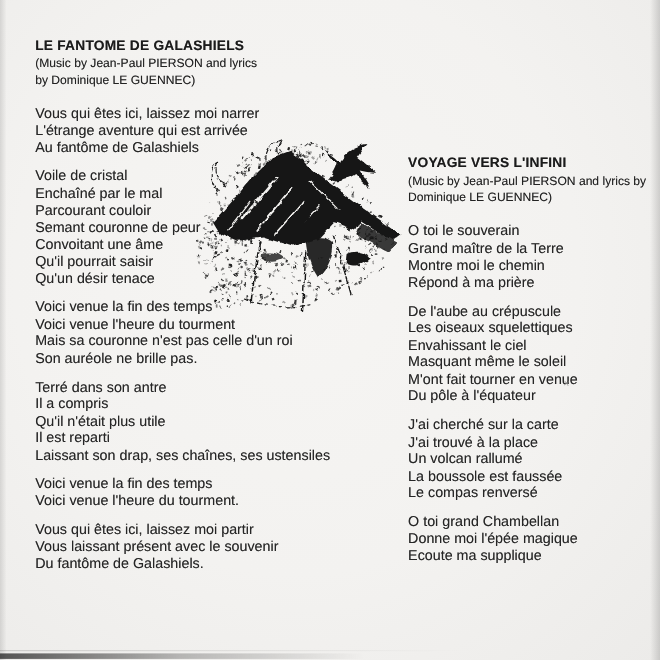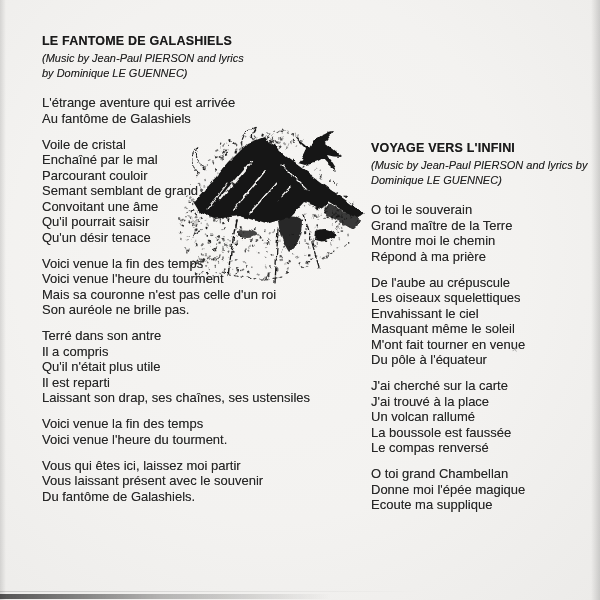--- a/index.html
+++ b/index.html
@@ -7,29 +7,29 @@
     font-family:"Liberation Sans","DejaVu Sans",sans-serif;
     overflow:hidden;
   }
   .page{
     position:relative;width:600px;height:600px;overflow:hidden;
     background:
       radial-gradient(ellipse at 45% 42%, #f6f5f3 0%, #f3f2f0 55%, #ecebe9 100%);
   }
   
   .column{position:absolute;}
-  .column.left{left:42px;top:33px;width:275px;}
+  .column.left{left:32px;top:33px;width:275px;}
   .column.right{left:371px;top:140px;width:222px;}
   .song-title{
     margin:0;font-weight:bold;font-size:12.5px;line-height:16px;
     letter-spacing:.2px;color:#1b1b1b;
     text-shadow:0 0 .6px rgba(25,25,25,.55);
   }
   .credits{
-    margin:2px 0 14px;font-style:italic;font-size:11px;line-height:15px;
+    margin:2px 0 14px;font-size:11px;line-height:15px;
     color:#222;text-shadow:0 0 .5px rgba(30,30,30,.4);
   }
   .credits span{display:block;}
   .stanzas p.stanza{
     margin:0 0 10.5px;font-size:13px;line-height:15.5px;color:#262626;
     text-shadow:0 0 .6px rgba(35,35,35,.45);
   }
   .stanzas span.line{display:block;white-space:nowrap;}
   
   .illustration{position:absolute;left:178px;top:103px;width:195px;height:195px;margin:0;}
@@ -53,28 +53,29 @@
 <div class="page">
 
   <section class="column left">
     <h2 class="song-title">LE FANTOME DE GALASHIELS</h2>
     <p class="credits">
         <span>(Music by Jean-Paul PIERSON and lyrics</span>
         <span>by Dominique LE GUENNEC)</span>
       </p>
     <div class="stanzas">
         <p class="stanza">
+          <span class="line">Vous qui êtes ici, laissez moi narrer</span>
           <span class="line">L'étrange aventure qui est arrivée</span>
           <span class="line">Au fantôme de Galashiels</span>
         </p>
         <p class="stanza">
           <span class="line">Voile de cristal</span>
           <span class="line">Enchaîné par le mal</span>
           <span class="line">Parcourant couloir</span>
-          <span class="line">Semant semblant de grand</span>
+          <span class="line">Semant couronne de peur</span>
           <span class="line">Convoitant une âme</span>
           <span class="line">Qu'il pourrait saisir</span>
           <span class="line">Qu'un désir tenace</span>
         </p>
         <p class="stanza">
           <span class="line">Voici venue la fin des temps</span>
           <span class="line">Voici venue l'heure du tourment</span>
           <span class="line">Mais sa couronne n'est pas celle d'un roi</span>
           <span class="line">Son auréole ne brille pas.</span>
         </p>

